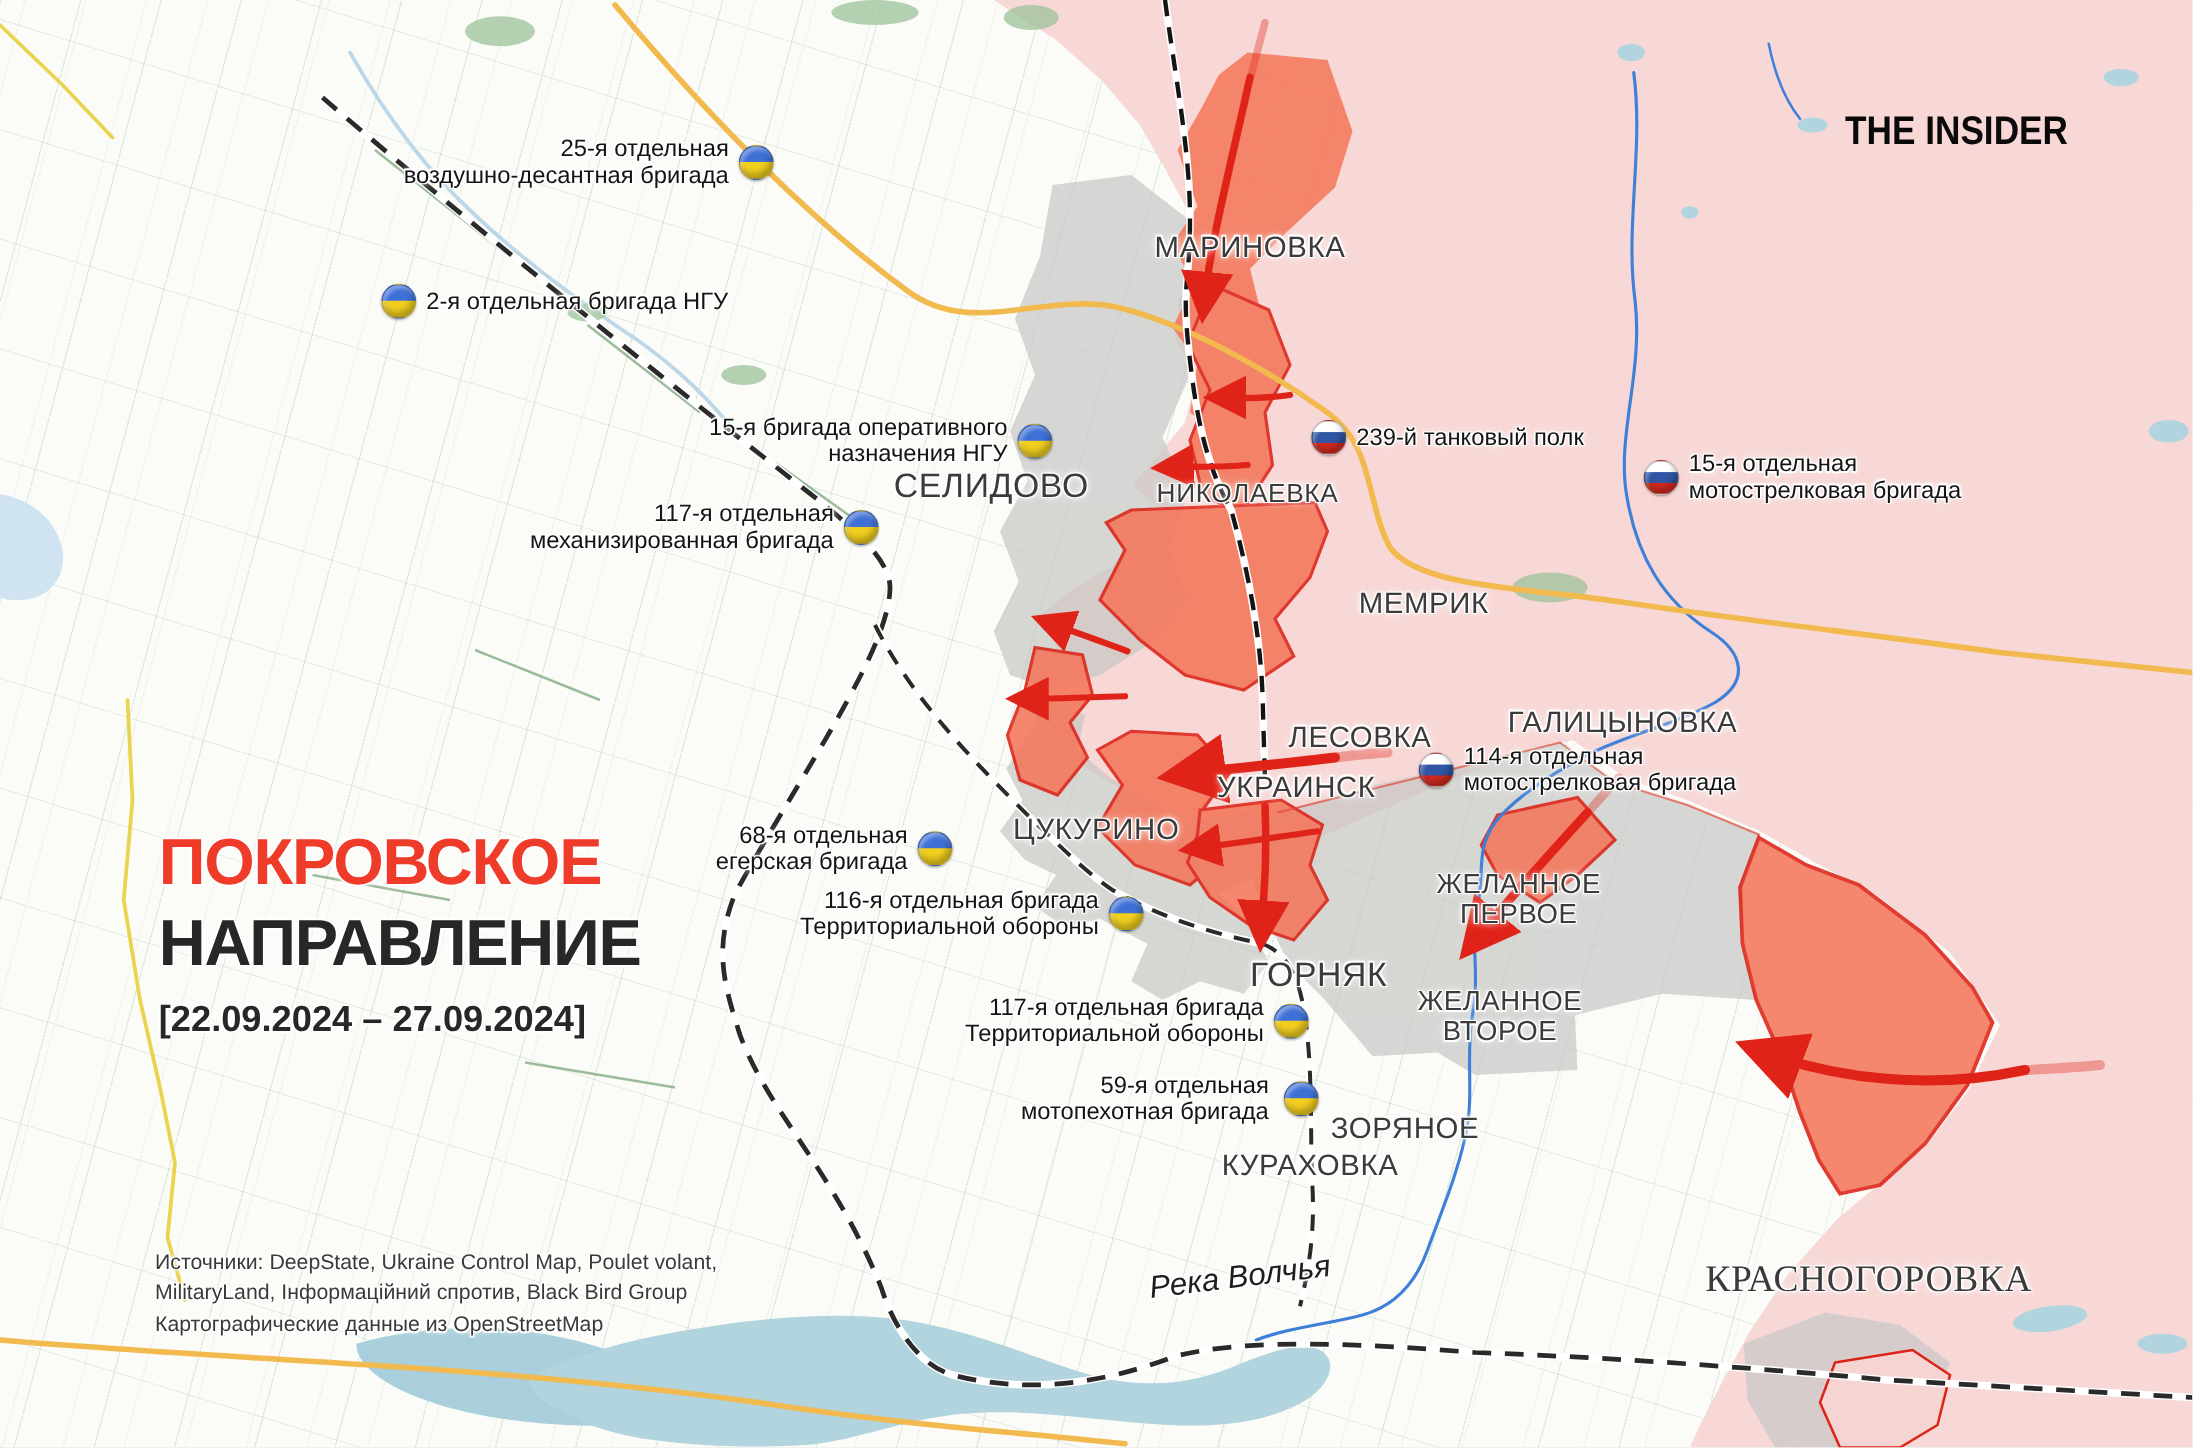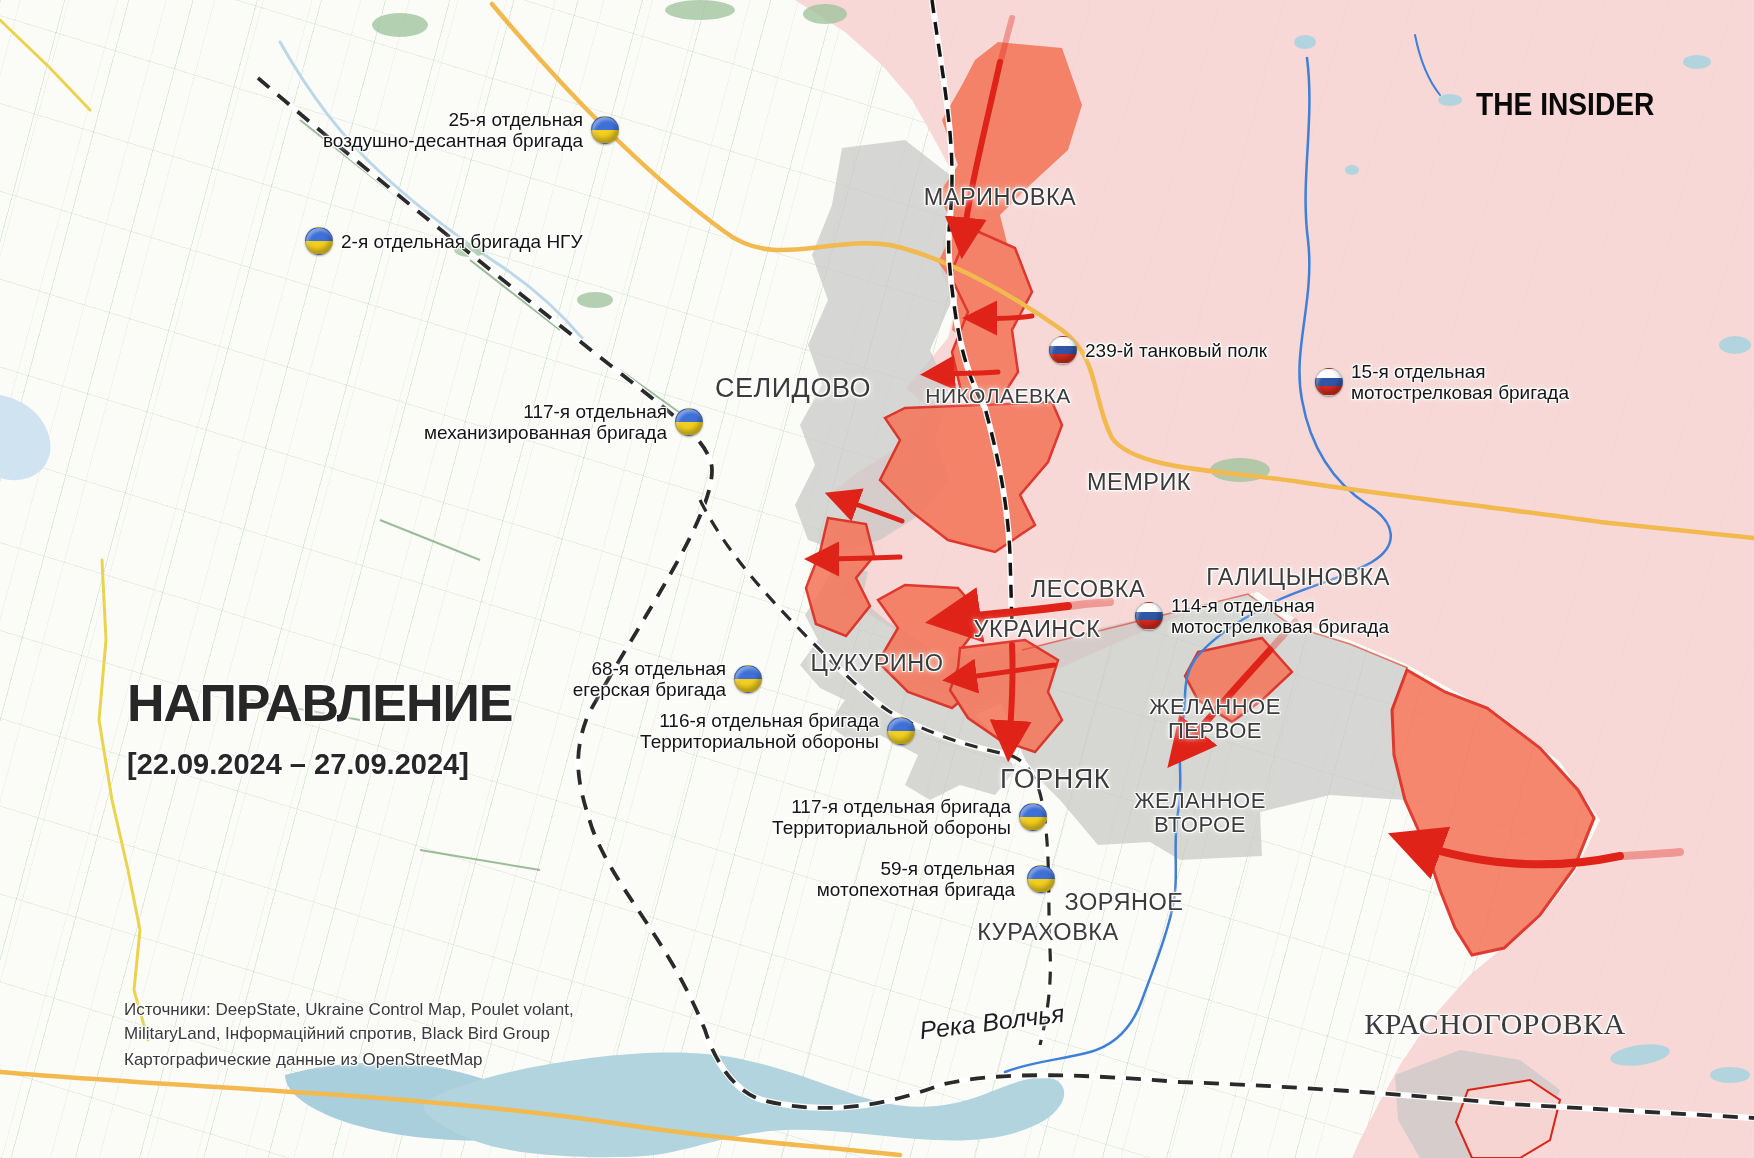--- a/index.html
+++ b/index.html
@@ -136,20 +136,21 @@
       <path opacity="0.35" stroke-width="7" d="M1295,622 C1286,632 1278,641 1271,649"></path>
       <path stroke-width="7" marker-end="url(#ah)" d="M1270,650 C1238,685 1205,722 1178,755"></path>
       <path opacity="0.35" stroke-width="8" d="M1680,852 C1660,854 1640,855 1622,856"></path>
       <path stroke-width="8" marker-end="url(#ah)" d="M1620,856 C1545,872 1470,864 1406,840"></path>
     </g>
   </svg>
 
   <div id="labels">
 
     <div id="title-block">
+      <div id="title-line1" class="halo">ПОКРОВСКОЕ</div>
       <div id="title-line2" class="halo">НАПРАВЛЕНИЕ</div>
       <div id="title-date" class="halo">[22.09.2024 – 27.09.2024]</div>
     </div>
 
     <div id="sources">
       <div class="halo">Источники: DeepState, Ukraine Control Map, Poulet volant,</div>
       <div class="halo">MilitaryLand, Інформаційний спротив, Black Bird Group</div>
       <div class="src3 halo">Картографические данные из OpenStreetMap</div>
     </div>
 
@@ -206,20 +207,27 @@
           <div>воздушно-десантная бригада</div>
         </div>
         <span class="flag ua"></span>
       </div>
       <div class="unit l" style="top: 227.25px; left: 305px;">
         <span class="flag ua"></span>
         <div class="txt halo">
           <div>2-я отдельная бригада НГУ</div>
         </div>
       </div>
+      <div class="unit r" style="top: 331.5px; right: 912px;">
+        <div class="txt halo">
+          <div>15-я бригада оперативного</div>
+          <div>назначения НГУ</div>
+        </div>
+        <span class="flag ua"></span>
+      </div>
       <div class="unit r" style="top: 400.5px; right: 1051px;">
         <div class="txt halo">
           <div>117-я отдельная</div>
           <div>механизированная бригада</div>
         </div>
         <span class="flag ua"></span>
       </div>
       <div class="unit r" style="top: 657.5px; right: 992px;">
         <div class="txt halo">
           <div>68-я отдельная</div>

